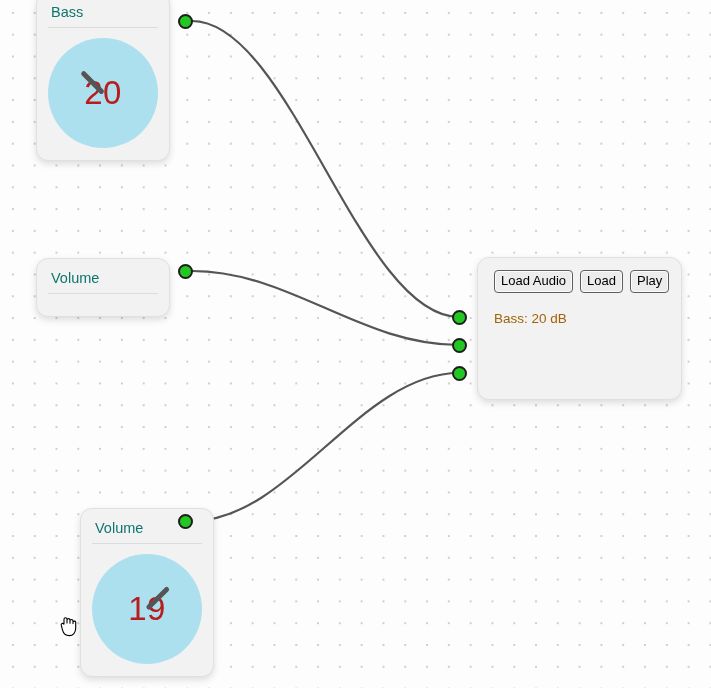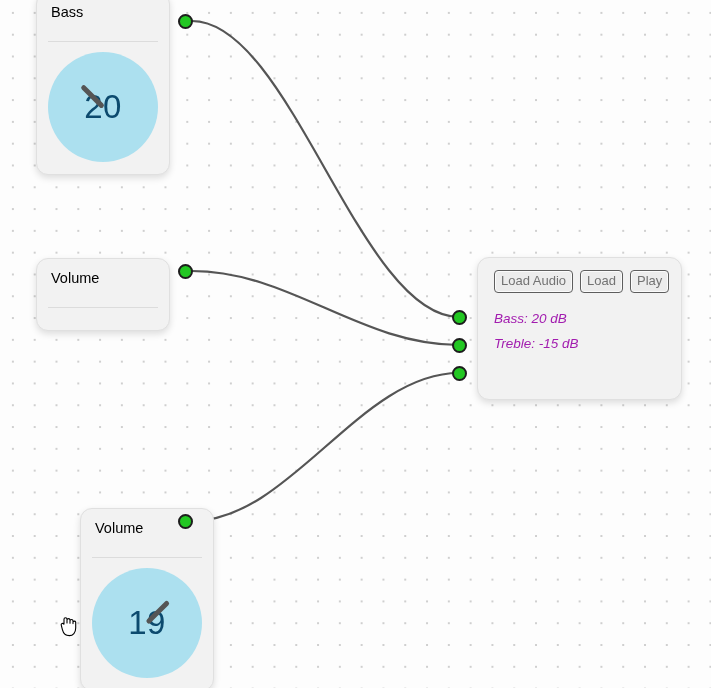--- a/index.html
+++ b/index.html
@@ -39,24 +39,24 @@
     width: 134px;
     background: #f2f2f2;
     border: 1px solid #e0e0e0;
     border-radius: 12px;
     box-shadow: 0 3px 7px rgba(0,0,0,0.13);
     box-sizing: border-box;
     padding: 10px 11px 12px 11px;
   }
   .node-title {
     font-size: 14.5px;
-    color: #000000;
+    color: #0f766e;
     line-height: 18px;
     padding-left: 3px;
-    padding-bottom: 20px;
+    padding-bottom: 6px;
     border-bottom: 1px solid #dcdcdc;
     margin-bottom: 10px;
     white-space: nowrap;
   }
   .knob-wrap {
     position: relative;
     width: 110px;
     height: 110px;
     margin: 0 auto;
   }
@@ -71,21 +71,21 @@
   .knob-value {
     position: absolute;
     left: 0;
     top: 0;
     width: 110px;
     height: 110px;
     display: flex;
     align-items: center;
     justify-content: center;
     font-size: 33px;
-    color: #0c4a6e;
+    color: #b91c1c;
     letter-spacing: 0.5px;
   }
   .knob-pointer {
     position: absolute;
     left: 50%;
     top: 50%;
     width: 4.6px;
     height: 30px;
     margin-left: -2.3px;
     background: #555555;
@@ -121,37 +121,36 @@
   }
   .btn-row {
     display: flex;
     gap: 7px;
     margin-bottom: 14px;
     margin-left: 2px;
   }
   .btn {
     font-family: "Liberation Sans", sans-serif;
     font-size: 13px;
-    color: #737373;
+    color: #000000;
     background: #ececec;
     border: 1px solid #5e5e5e;
     border-radius: 4px;
     padding: 2px 6px 3px 6px;
     box-shadow: inset 0 0 0 1px #fbfbfb;
     line-height: 16px;
     white-space: nowrap;
     cursor: pointer;
   }
   .readout {
     font-size: 13.5px;
-    color: #a21caf;
+    color: #a16207;
     line-height: 24.5px;
     margin-left: 2px;
     white-space: nowrap;
-    font-style: italic;
   }
 
   
   #cursor {
     position: absolute;
     left: 58px;
     top: 614px;
     width: 22px;
     height: 24px;
     z-index: 30;
@@ -194,21 +193,20 @@
   </div>
   <div class="port" style="left:178px; top:514px;"></div>
 
   <div id="panel">
     <div class="btn-row">
       <button class="btn">Load Audio</button>
       <button class="btn">Load</button>
       <button class="btn">Play</button>
     </div>
     <div class="readout">Bass: 20 dB</div>
-    <div class="readout">Treble: -15 dB</div>
   </div>
 
   <div class="port" style="left:452px; top:310px;"></div>
   <div class="port" style="left:452px; top:338px;"></div>
   <div class="port" style="left:452px; top:366px;"></div>
 
   <svg id="cursor" viewBox="0 0 22 24">
     <g stroke="#000000" stroke-width="1.1" fill="#ffffff" stroke-linejoin="round">
       <path d="M6.0 9.2 L6.0 5.2 A1.5 1.5 0 0 1 9.0 5.2 L9.0 9.0 L9.0 6.1 A1.5 1.5 0 0 1 12.0 6.1 L12.0 9.2 L12.0 7.0 A1.5 1.5 0 0 1 15.0 7.0 L15.0 9.6 L15.0 8.2 A1.4 1.4 0 0 1 17.7 8.2 L17.7 14.0 C17.7 18.6 15.0 21.6 11.4 21.6 C7.8 21.6 5.2 19.0 4.4 15.6 L3.3 11.4 A1.4 1.4 0 0 1 5.9 10.3 Z"></path>
     </g>

